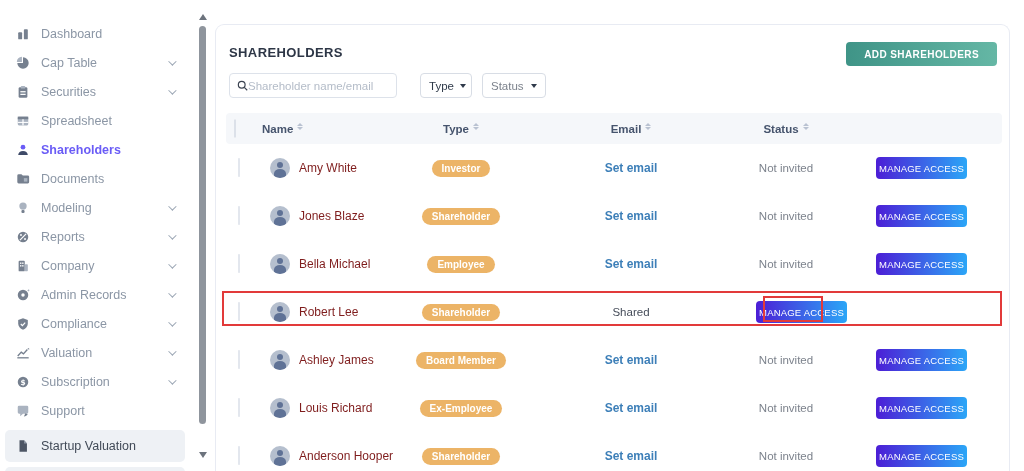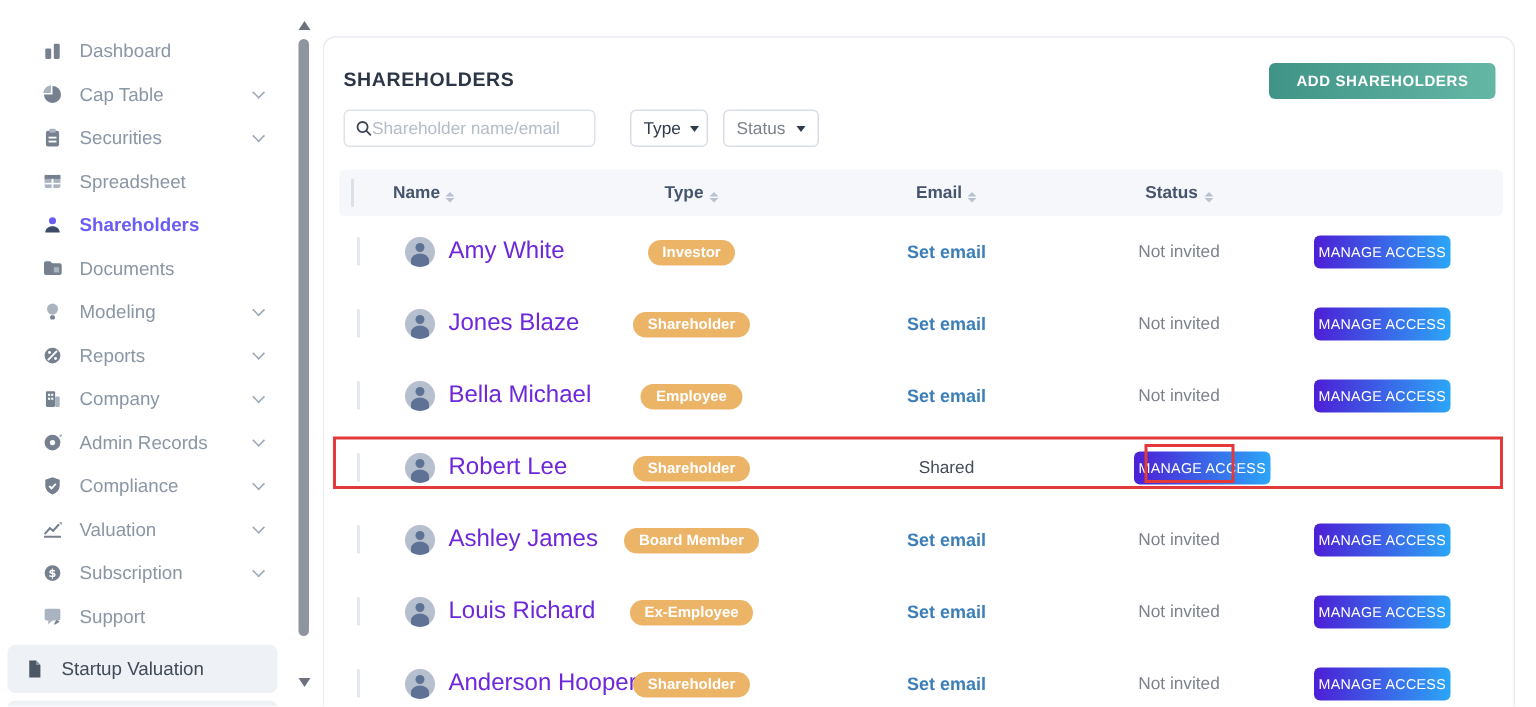--- a/index.html
+++ b/index.html
@@ -1,21 +1,21 @@
 <!DOCTYPE html>
 <html><head>
 <meta charset="utf-8">
 <style>
   * { margin:0; padding:0; box-sizing:border-box; }
   html,body { width:1024px; height:471px; background:#fff; font-family:"Liberation Sans", sans-serif; }
   #app { position:relative; width:1024px; height:471px; overflow:hidden; background:#fff; }
 
   
   .sidebar { position:absolute; left:0; top:0; width:190px; height:471px; background:#fff; padding-top:19px; }
-  .side-item { height:29px; display:flex; align-items:center; padding-left:27px; gap:11px;
+  .side-item { height:29px; display:flex; align-items:center; padding-left:15px; gap:11px;
                color:#8b96a5; font-size:12.5px; cursor:pointer; }
   .side-item .lbl { white-space:nowrap; }
   .side-item .ico { width:15px; height:15px; display:flex; align-items:center; justify-content:center; flex:0 0 15px; }
   .side-item svg { display:block; }
   .chev { margin-left:auto; margin-right:16px; width:6px; height:6px;
           border-right:1.4px solid #9aa5b3; border-bottom:1.4px solid #9aa5b3;
           transform:rotate(45deg) translateY(-2px); }
   .side-item.active { color:#6a5cf6; font-weight:bold; }
   .side-item.pinned { height:32px; background:#eef1f5; border-radius:5px; margin:5px 5px 0 5px;
                       padding-left:10px; color:#414a57; font-weight:500; }
@@ -47,38 +47,38 @@
             display:flex; align-items:center; justify-content:space-between; padding:0 8px;
             font-size:11.5px; font-weight:500; color:#2f3a4a; background:#fff; cursor:pointer; }
   .select.type { left:204px; width:52px; }
   .select.status { left:266px; width:64px; }
   .caret { width:0; height:0; border-left:3.5px solid transparent; border-right:3.5px solid transparent;
            border-top:4.5px solid #2f3a4a; margin-left:6px; }
 
   
   .tgrid { display:grid; grid-template-columns:36px 124px 150px 190px 120px 156px; align-items:center; }
   .thead { position:absolute; left:10px; top:88px; width:776px; height:31px; background:#f5f7fa; border-radius:4px; }
-  .thead .hcell { display:flex; align-items:flex-end; justify-content:center; gap:4px;
+  .thead .hcell { display:flex; align-items:flex-start; justify-content:center; gap:4px;
                   font-size:11.5px; font-weight:bold; color:#46546d; }
   .thead .hcell.left { justify-content:flex-start; }
   .sort { display:inline-flex; flex-direction:column; line-height:0; gap:1px; }
   .sort i { width:0; height:0; border-left:3px solid transparent; border-right:3px solid transparent; }
   .sort .up { border-bottom:3.5px solid #b9c2d1; }
   .sort .dn { border-top:3.5px solid #b9c2d1; }
 
   .rows { position:absolute; left:10px; top:119px; width:776px; }
   .trow { height:48px; }
   .cb { width:16px; height:16px; border-radius:4px; background:#eef1f5; border:1px solid #e3e7ee; cursor:pointer; }
   .cb.head { background:#fff; border:1px solid #dce1e9; margin-left:8px; }
   .trow .cb { margin-left:12px; }
   .namecell { display:flex; align-items:center; gap:9px; padding-left:8px; }
   .avatar { width:20px; height:20px; border-radius:50%; background:#b5bfce; overflow:hidden; position:relative; flex:0 0 20px; }
   .avatar .head { position:absolute; left:7px; top:4px; width:6px; height:6px; border-radius:50%; background:#5f7296; }
   .avatar .body { position:absolute; left:4px; top:11px; width:12px; height:9px; border-radius:50% 50% 0 0; background:#5f7296; }
-  .pname { font-size:16px; font-weight:500; color:#6d28d9; white-space:nowrap; }
+  .pname { font-size:12px; font-weight:500; color:#7f1d1d; white-space:nowrap; }
   .badge { justify-self:center; background:#ecb467; color:#fff; font-size:10px; font-weight:600;
            padding:3px 10px; border-radius:9px; white-space:nowrap; }
   .email { justify-self:center; font-size:12px; }
   .email.link { color:#3d7fb8; font-weight:bold; cursor:pointer; }
   .email.plain { color:#454c59; font-weight:400; }
   .status { justify-self:center; font-size:11.5px; color:#7c828c; }
   .status.shared { color:#454c59; }
   .btn-manage { margin-left:30px; width:91px; height:22px; border:none; border-radius:4px;
                 background:linear-gradient(90deg,#4c1ed6,#2ba6f7); color:#fff; font-family:inherit;
                 font-size:9.5px; font-weight:normal; letter-spacing:.2px; cursor:pointer; }

